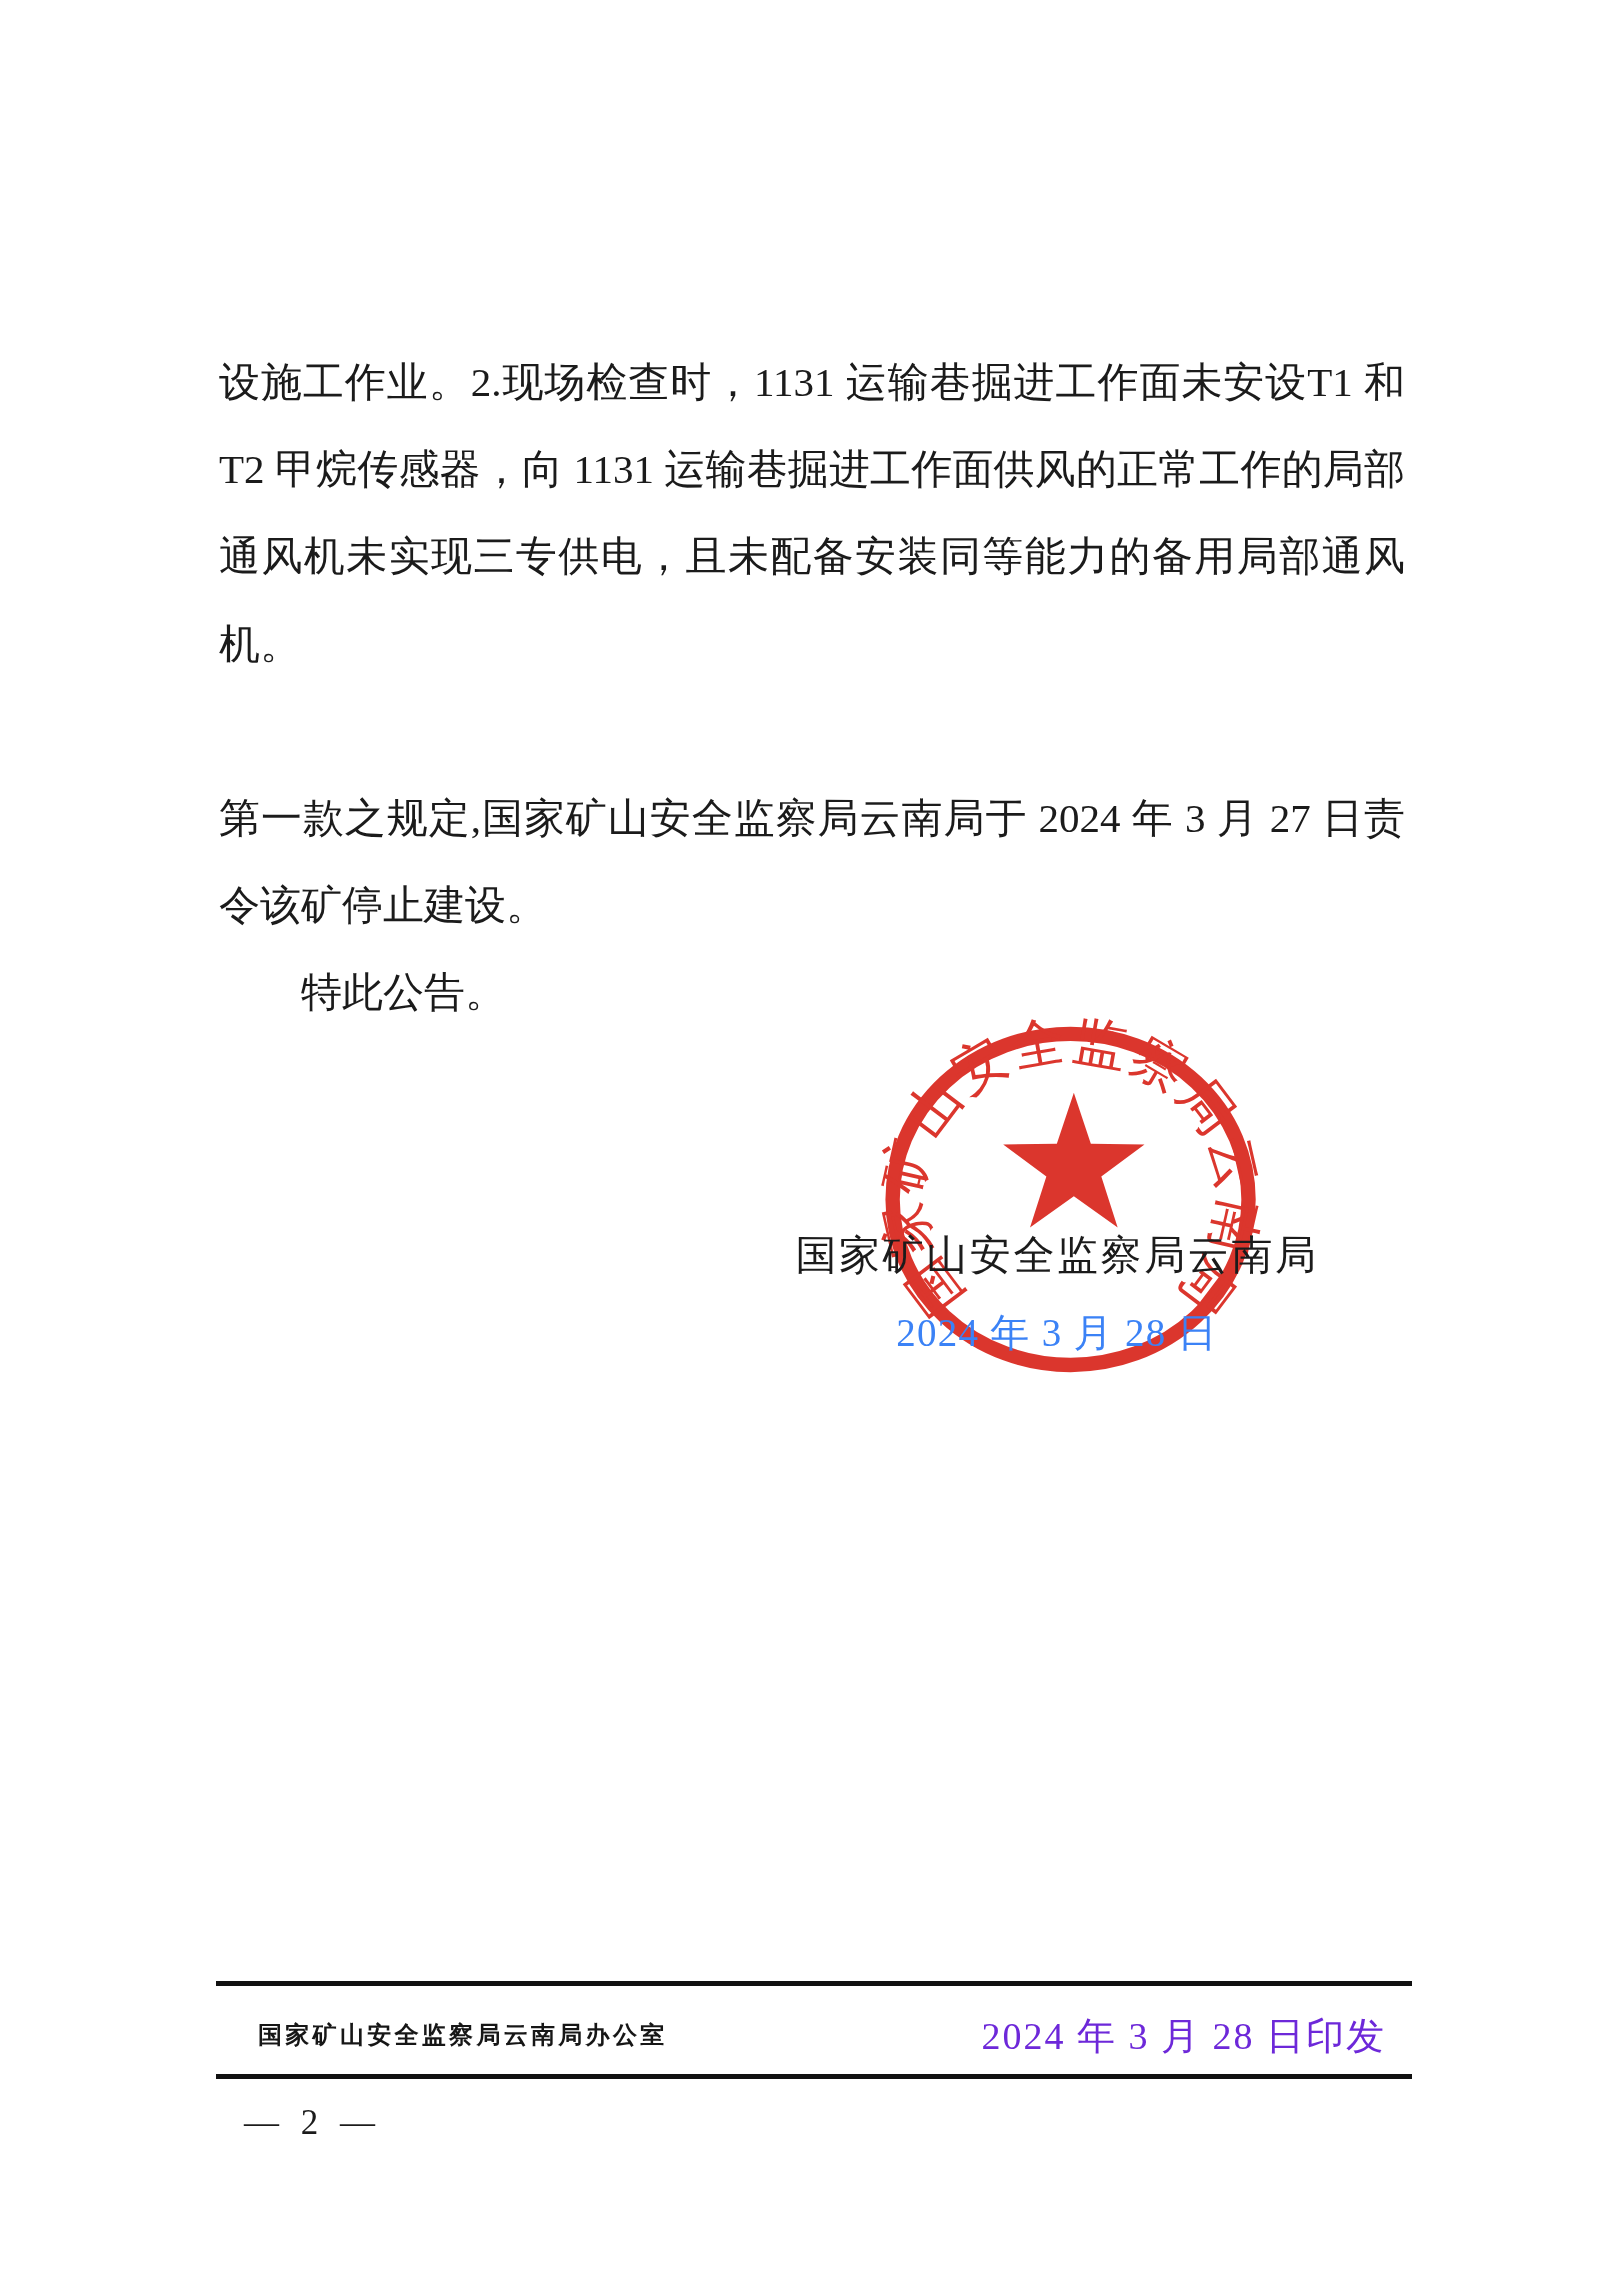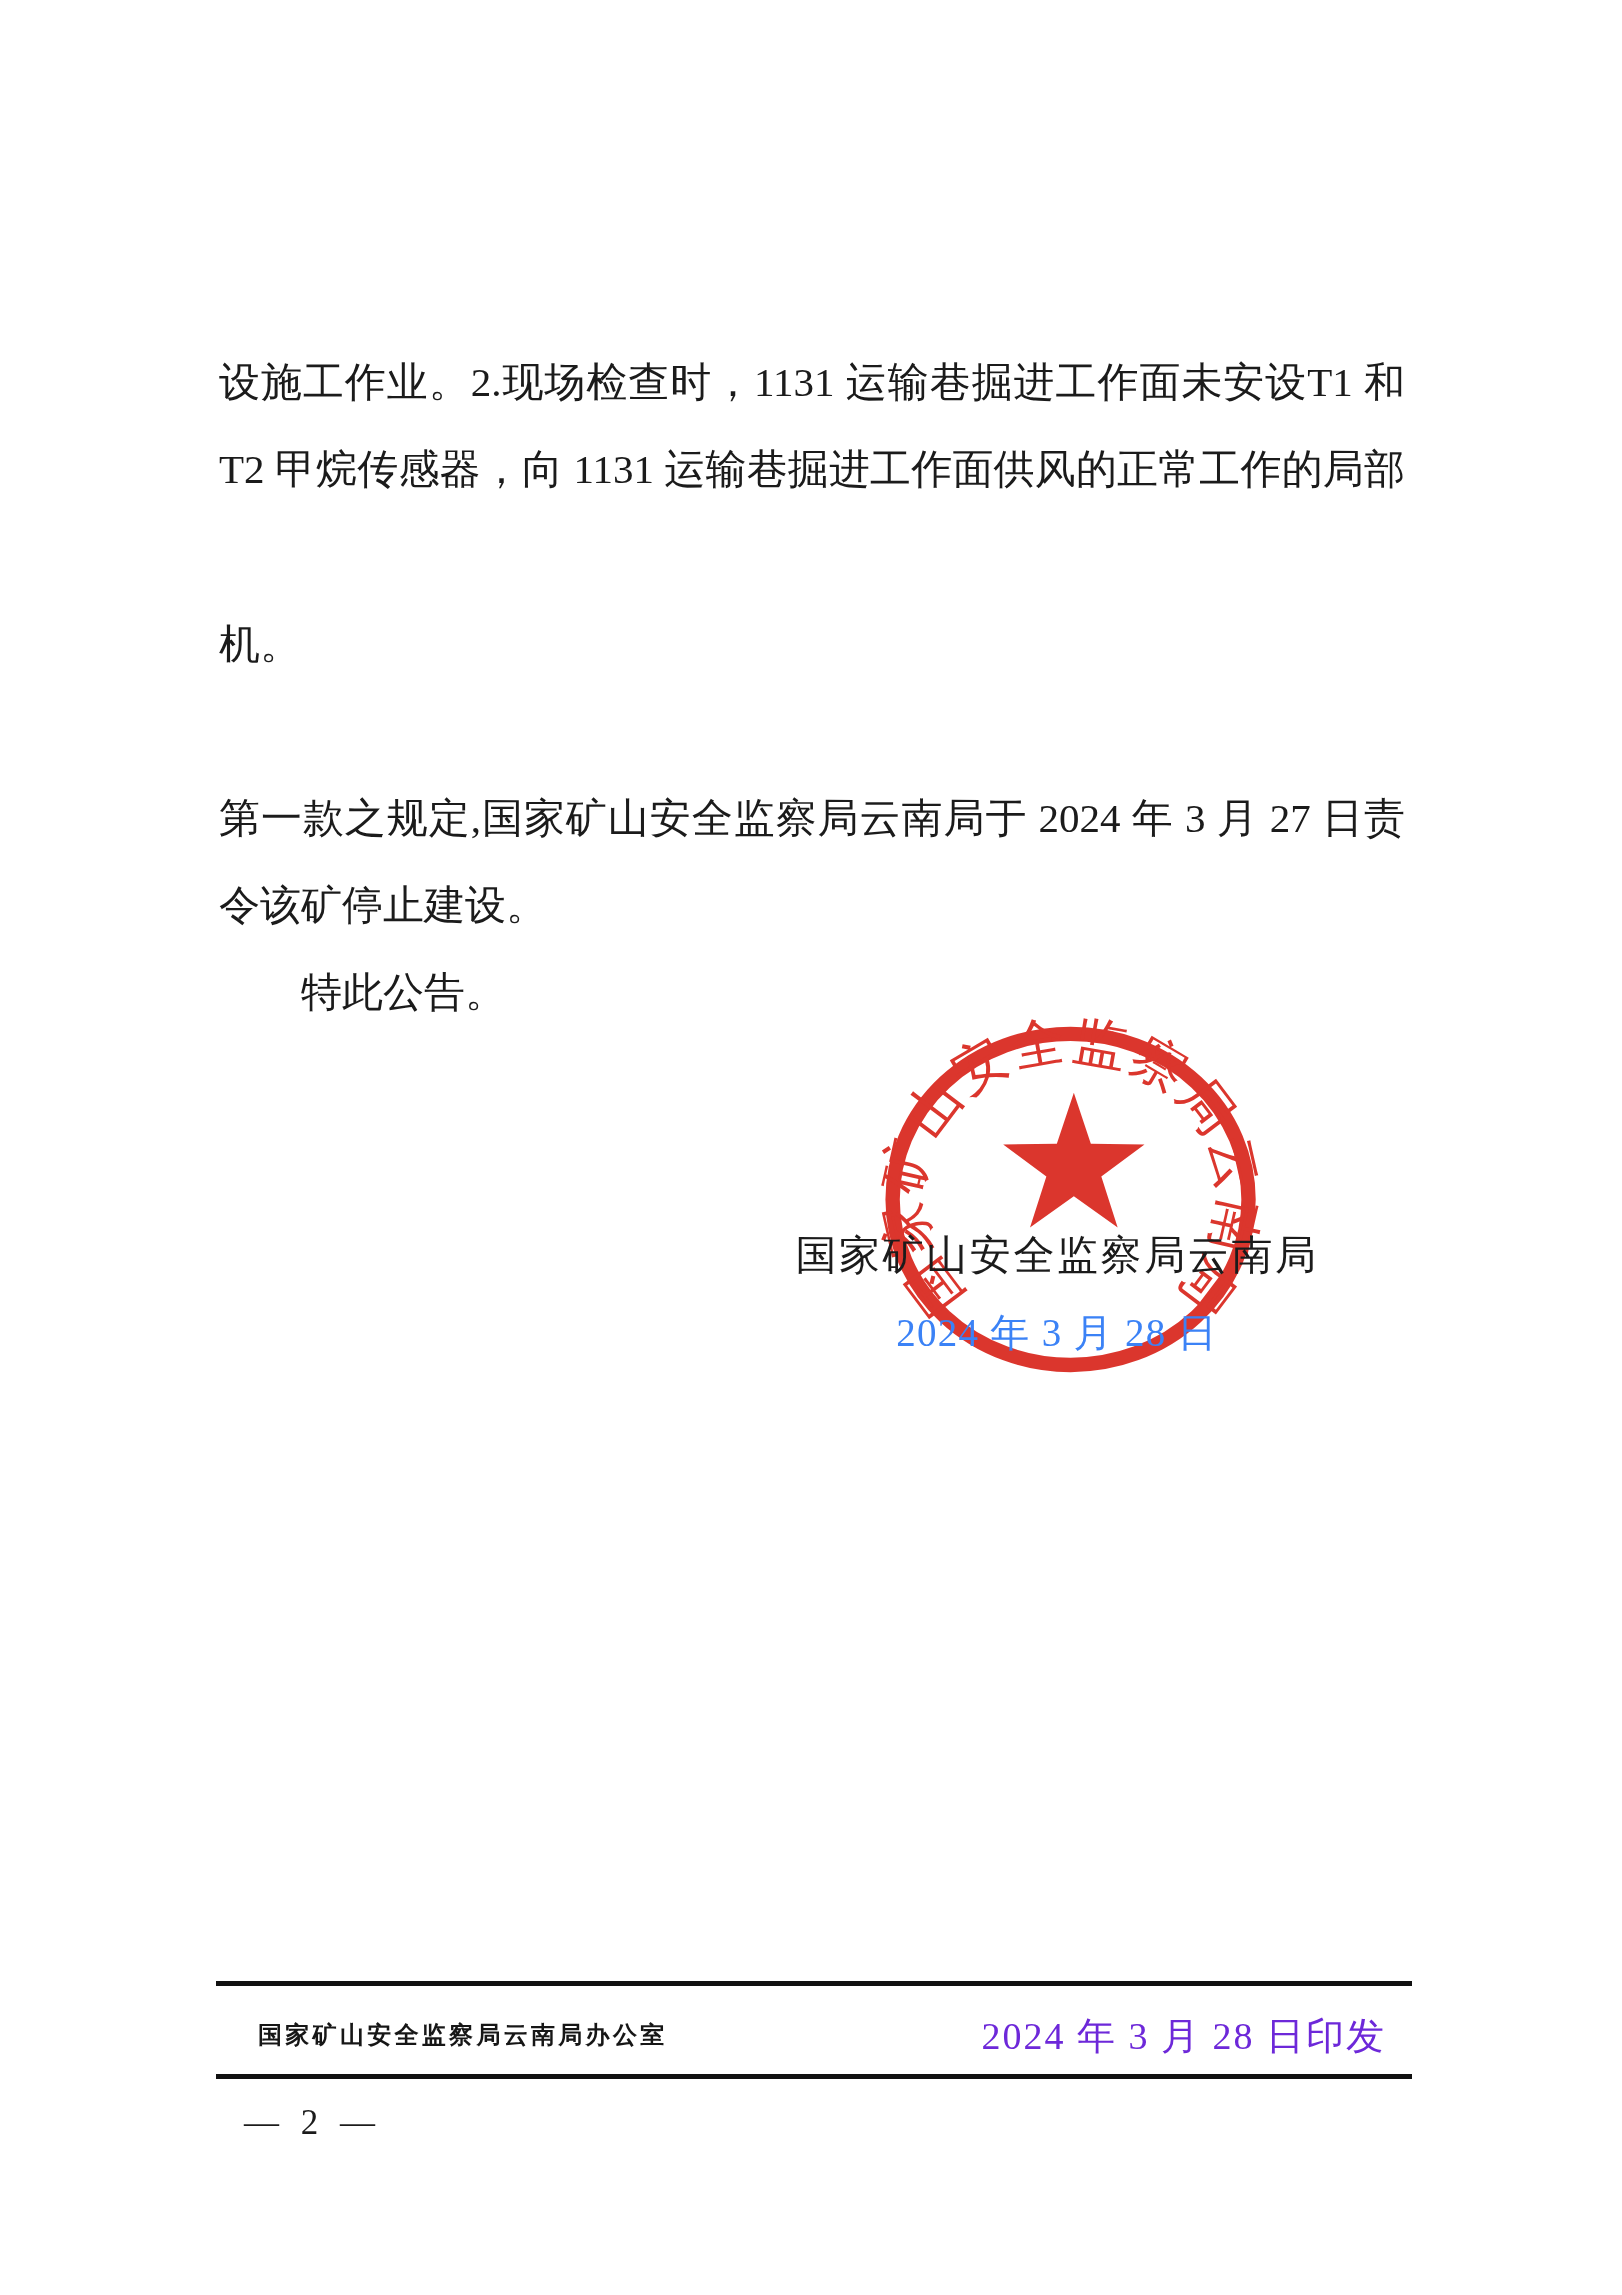--- a/index.html
+++ b/index.html
@@ -118,20 +118,21 @@
     color: #1b1b1b;
   }
 </style>
 </head>
 <body>
 
 <div class="page">
 
   <div class="bodyline justify l0">设施工作业。2.现场检查时，1131 运输巷掘进工作面未安设T1 和</div>
   <div class="bodyline justify l1">T2 甲烷传感器，向 1131 运输巷掘进工作面供风的正常工作的局部</div>
+  <div class="bodyline justify l2">通风机未实现三专供电，且未配备安装同等能力的备用局部通风</div>
   <div class="bodyline l3">机。</div>
   <div class="bodyline justify l5">第一款之规定,国家矿山安全监察局云南局于 2024 年 3 月 27 日责</div>
   <div class="bodyline indent l7">特此公告。</div>
   <div class="bodyline l6">令该矿停止建设。</div>
 
   <svg class="seal-svg" viewBox="0 0 2480 3508" xmlns="http://www.w3.org/2000/svg">
     <g opacity="0.92">
       <ellipse cx="1636" cy="1760" rx="272" ry="253" fill="none" stroke="#d9251c" stroke-width="22"></ellipse>
       <polygon points="1641,1597 1667,1675 1749,1676 1683,1725 1708,1803 1641,1755 1574,1803 1599,1725 1533,1676 1615,1675" fill="#d9251c"></polygon>
       <path id="sealArc" d="M 1477 1906 A 228 210 0 1 1 1795 1906" fill="none" stroke="none"></path>

